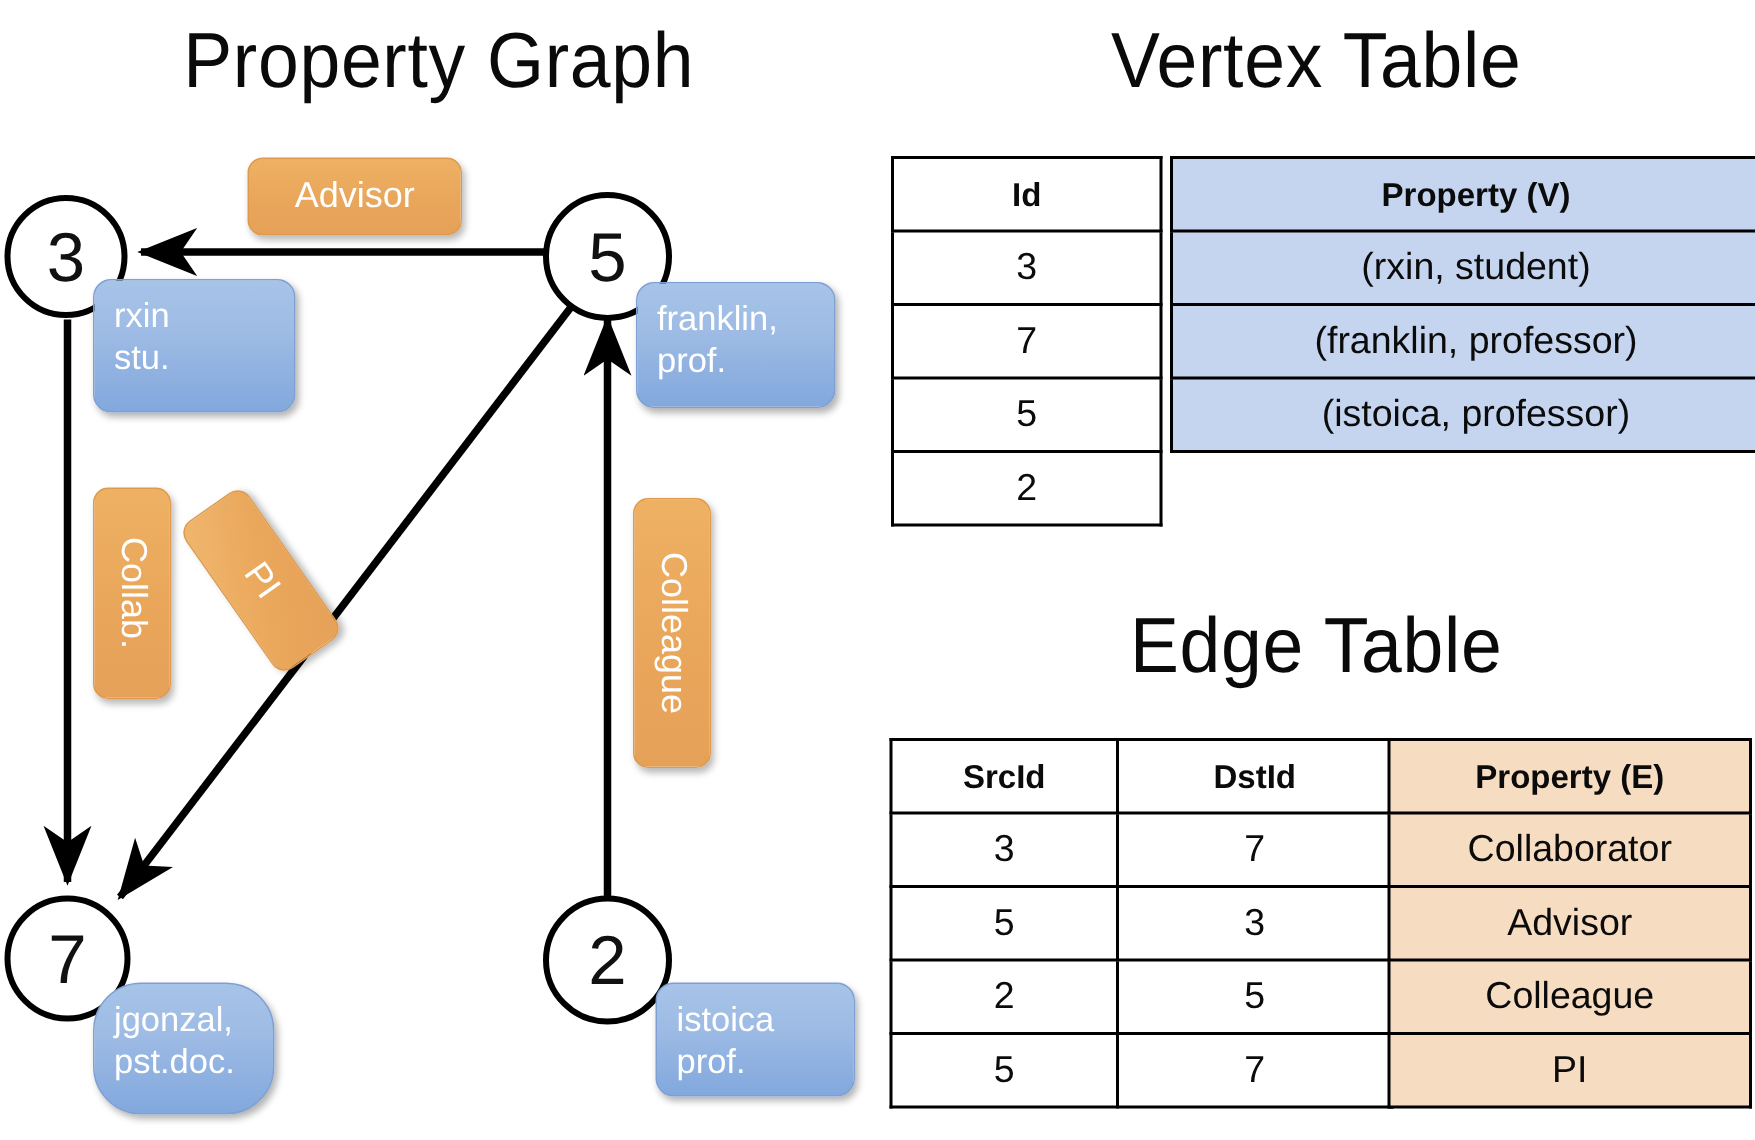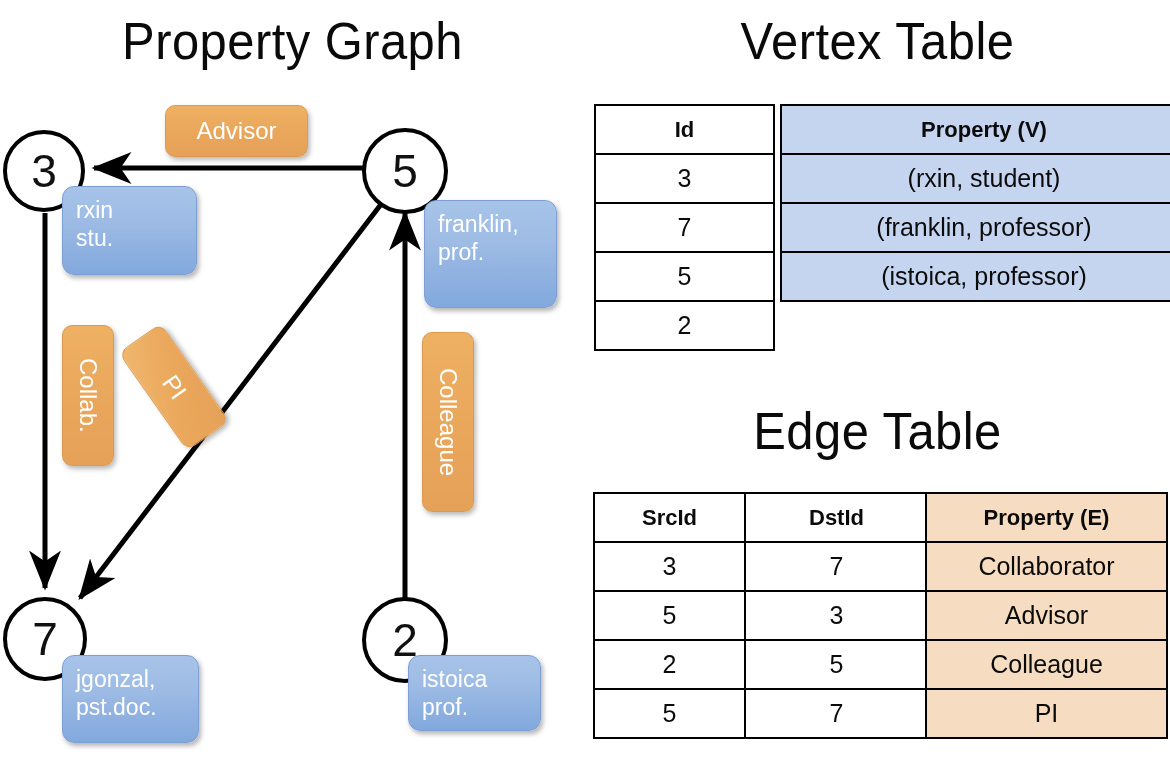--- a/index.html
+++ b/index.html
@@ -187,27 +187,27 @@
   <div class="vertex" style="left:3px; top:597px; width:84px; height:84px;">
     <span>7</span>
   </div>
   <div class="vertex" style="left:362px; top:597px; width:86px; height:86px;">
     <span>2</span>
   </div>
 
   <div class="prop-box" style="left:62px; top:186px; width:135px; height:89px;">rxin
 stu.</div>
 
-  <div class="prop-box" style="left:424px; top:188px; width:133px; height:108px;margin-top:12px;">franklin,
+  <div class="prop-box" style="left:424px; top:188px; width:133px; height:84px;">franklin,
 prof.</div>
 
-  <div class="prop-box" style="left:62px; top:655px; width:137px; height:88px;">jgonzal,
+  <div class="prop-box" style="left:62px; top:655px; width:121px; height:88px;border-radius:32px;">jgonzal,
 pst.doc.</div>
 
-  <div class="prop-box" style="left:408px; top:655px; width:133px; height:76px;">istoica
+  <div class="prop-box" style="left:437px; top:655px; width:133px; height:76px;">istoica
 prof.</div>
 
   <div class="edge-label-box" style="left:165px; top:105px; width:143px; height:52px;">
     <span>Advisor</span>
   </div>
 
   <div class="edge-label-box vertical" style="left:62px; top:325px; width:52px; height:141px;">
     <span>Collab.</span>
   </div>
 

